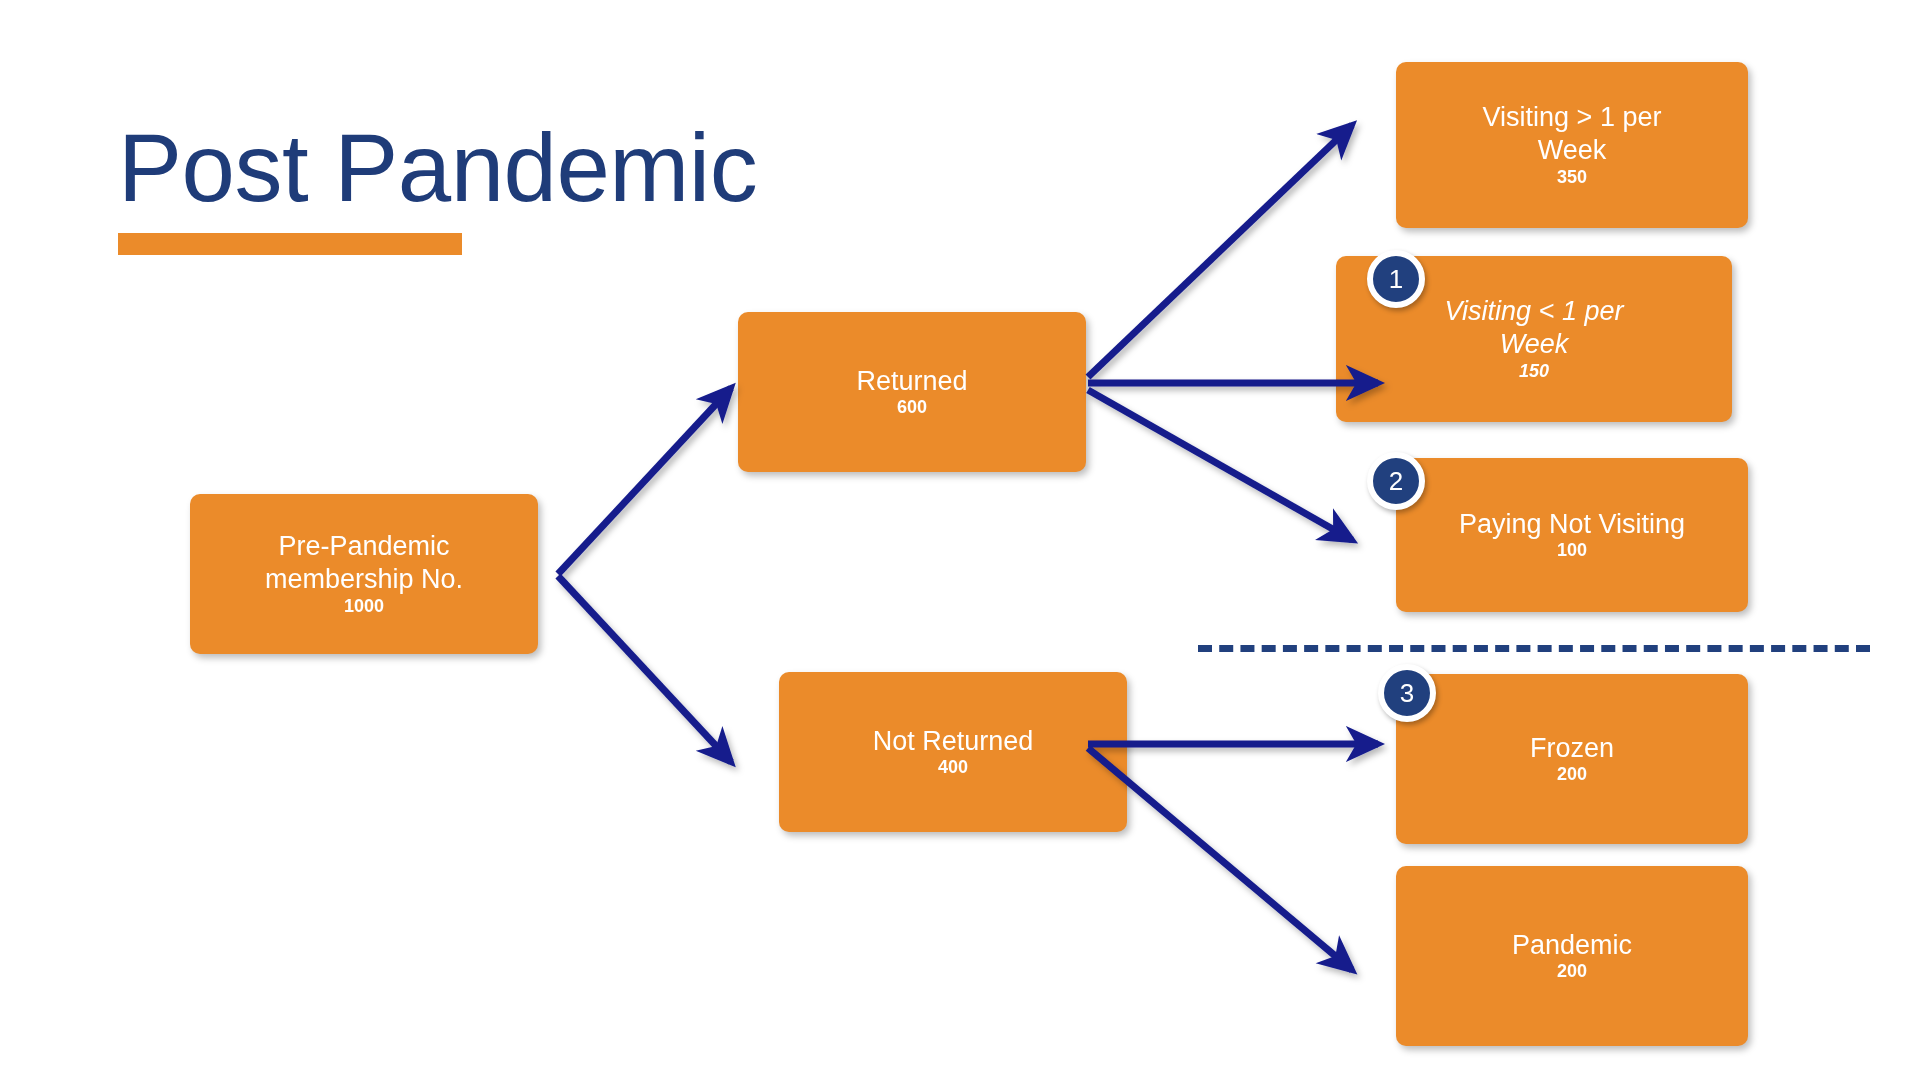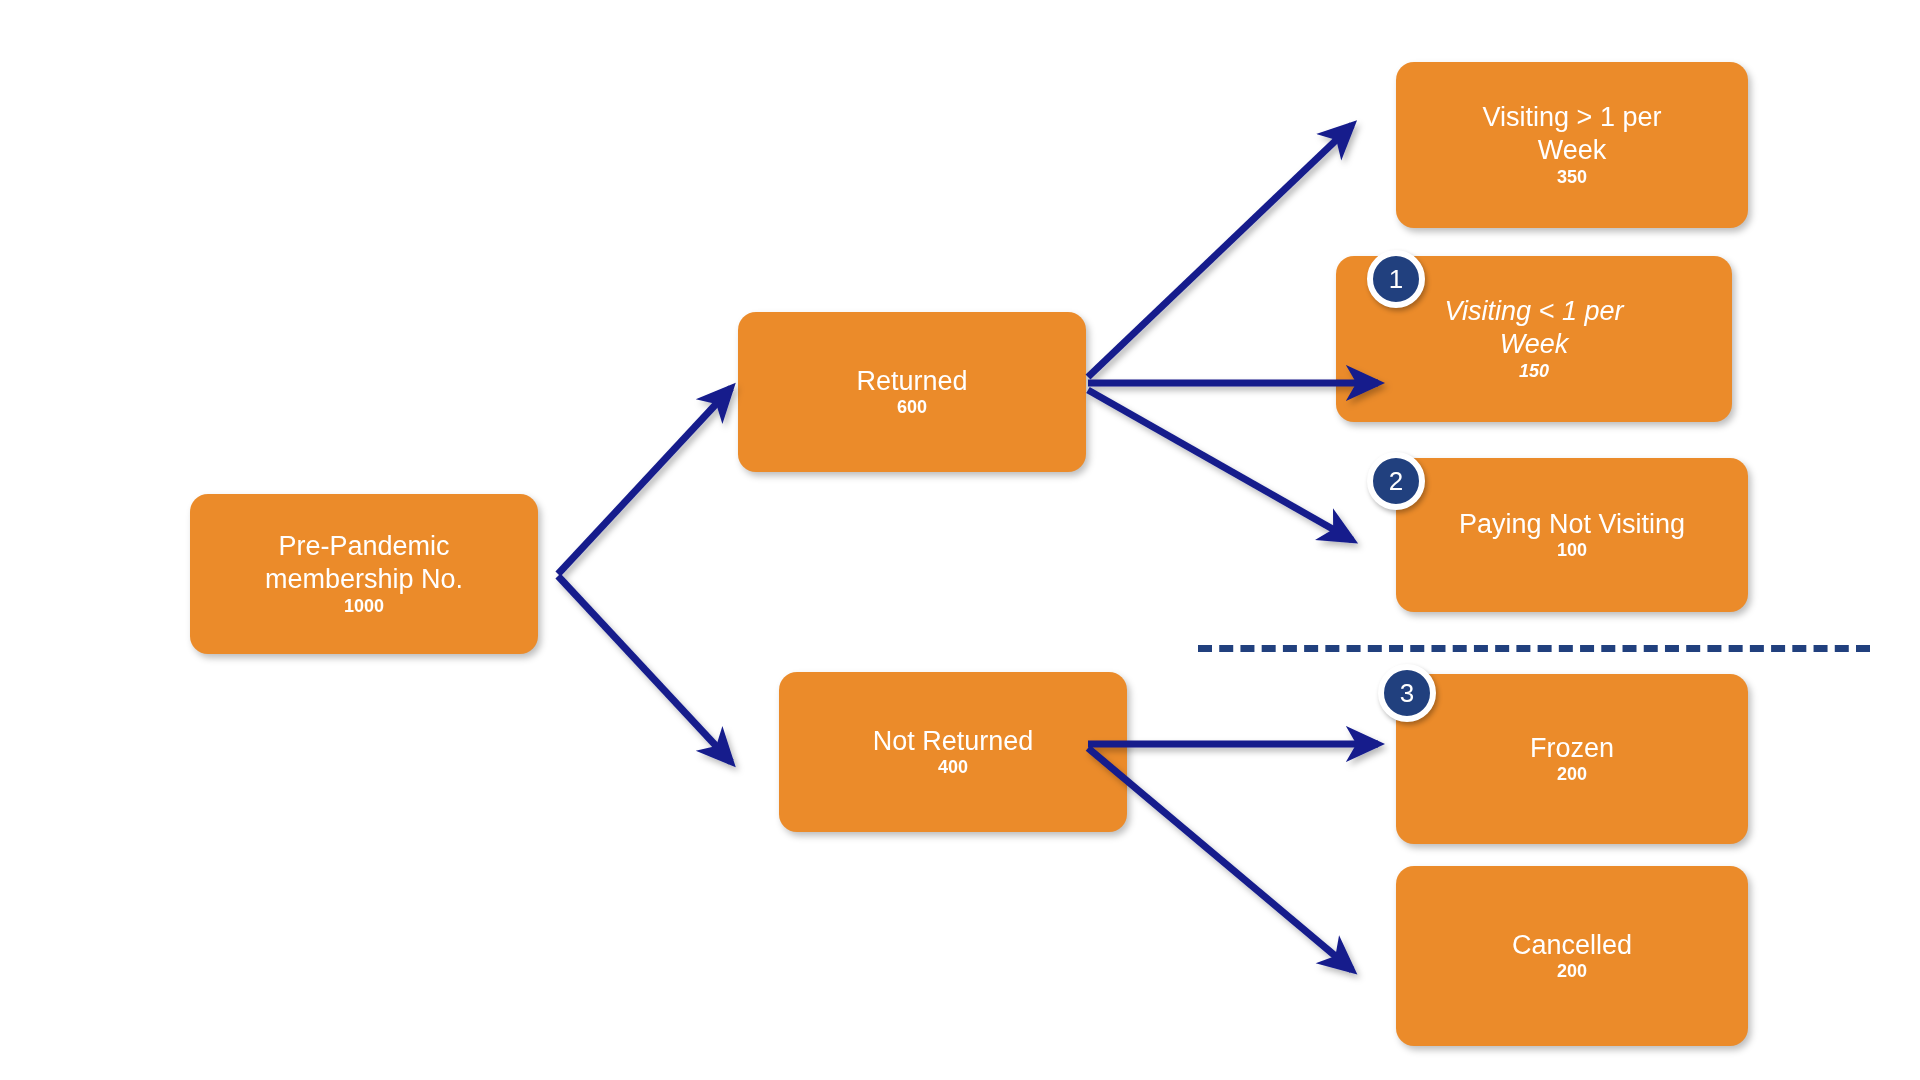--- a/index.html
+++ b/index.html
@@ -37,21 +37,21 @@
     margin-top: 14px;
     width: 344px;
     height: 22px;
     background: #EB8B2A;
   }
 
   
   .node {
     position: absolute;
     background: #EB8B2A;
-    border-radius: 18px;
+    border-radius: 10px;
     box-shadow: 3px 4px 7px rgba(0,0,0,0.26);
     color: #ffffff;
     display: flex;
     flex-direction: column;
     align-items: center;
     justify-content: center;
     box-sizing: border-box;
     padding: 6px 32px;
   }
   .node .label {
@@ -118,20 +118,24 @@
     height: 1080px;
     z-index: 3;
     pointer-events: none;
   }
 </style>
 </head>
 <body>
 
 <div id="slide">
 
+  <div id="title-block">
+    <div id="page-title">Post Pandemic</div>
+    <div id="title-underline"></div>
+  </div>
 
   <div id="divider"></div>
 
   <svg id="arrows" viewBox="0 0 1920 1080" width="1920" height="1080">
     <defs>
       <marker id="ah" markerWidth="6" markerHeight="6" refX="4.6" refY="3" orient="auto" markerUnits="strokeWidth">
         <path d="M0,0.4 L5.6,3 L0,5.6 L1.5,3 Z" fill="#141C8C"></path>
       </marker>
       <filter id="softshadow" x="-30%" y="-30%" width="170%" height="170%">
         <feDropShadow dx="3" dy="4" stdDeviation="3" flood-color="#000000" flood-opacity="0.28"></feDropShadow>
@@ -183,21 +187,21 @@
     <span class="label">Paying Not Visiting</span>
     <span class="value">100</span>
   </div>
 
   <div class="node" id="node-frozen">
     <span class="label">Frozen</span>
     <span class="value">200</span>
   </div>
 
   <div class="node" id="node-cancelled">
-    <span class="label">Cancelled</span>
+    <span class="label">Pandemic</span>
     <span class="value">200</span>
   </div>
 
   <div class="badge" id="badge-1">1</div>
   <div class="badge" id="badge-2">2</div>
   <div class="badge" id="badge-3">3</div>
 
 </div>
 
 </body></html>

